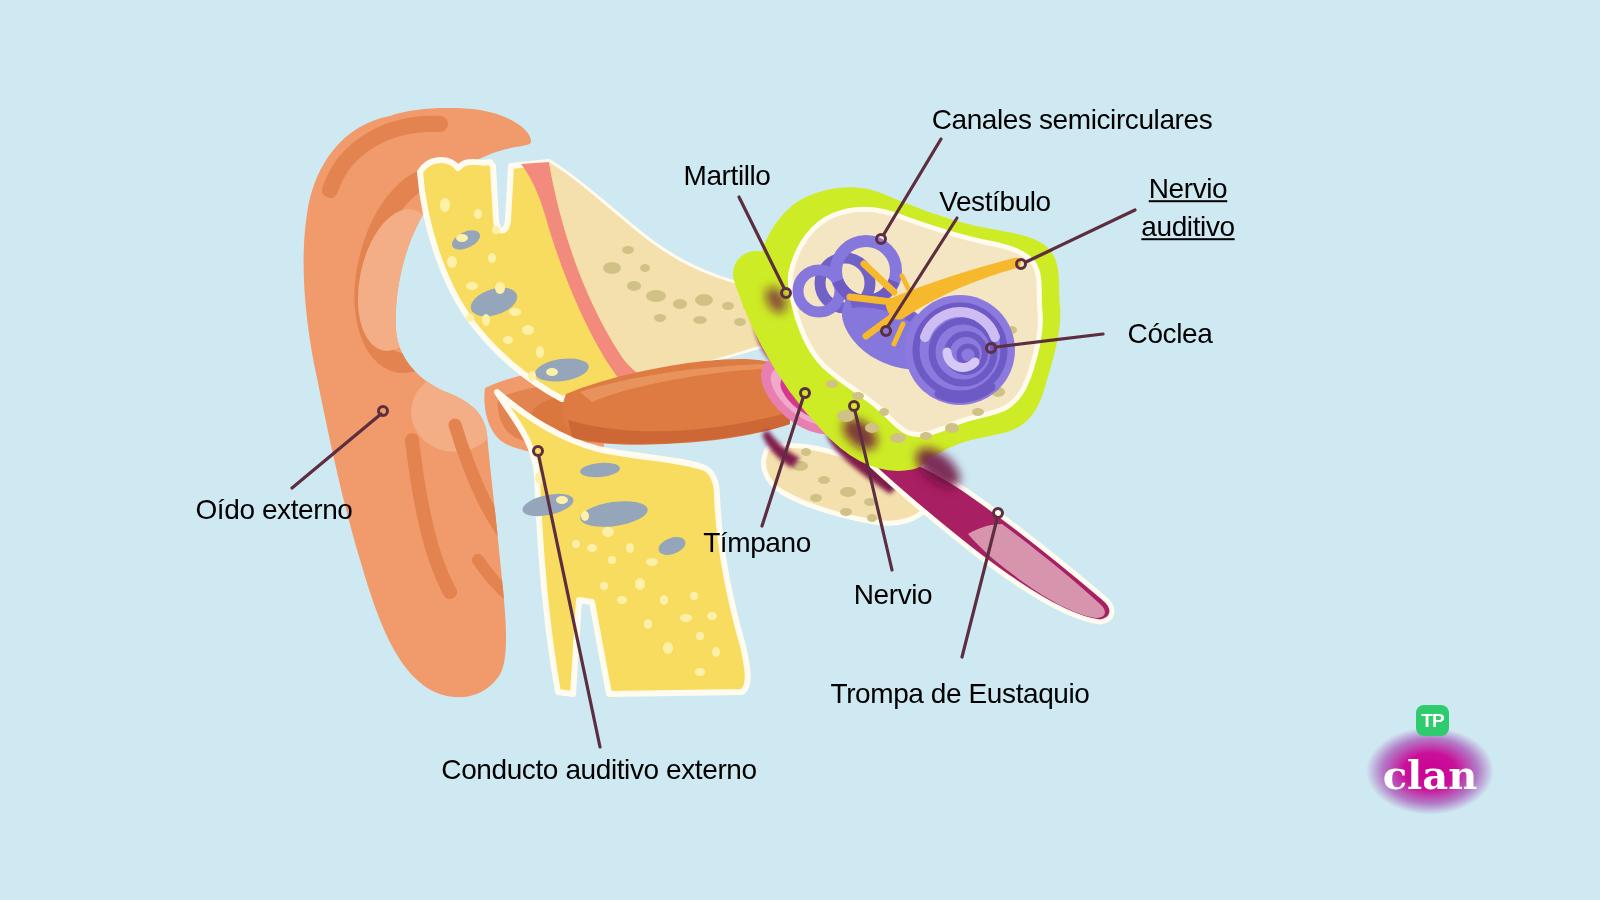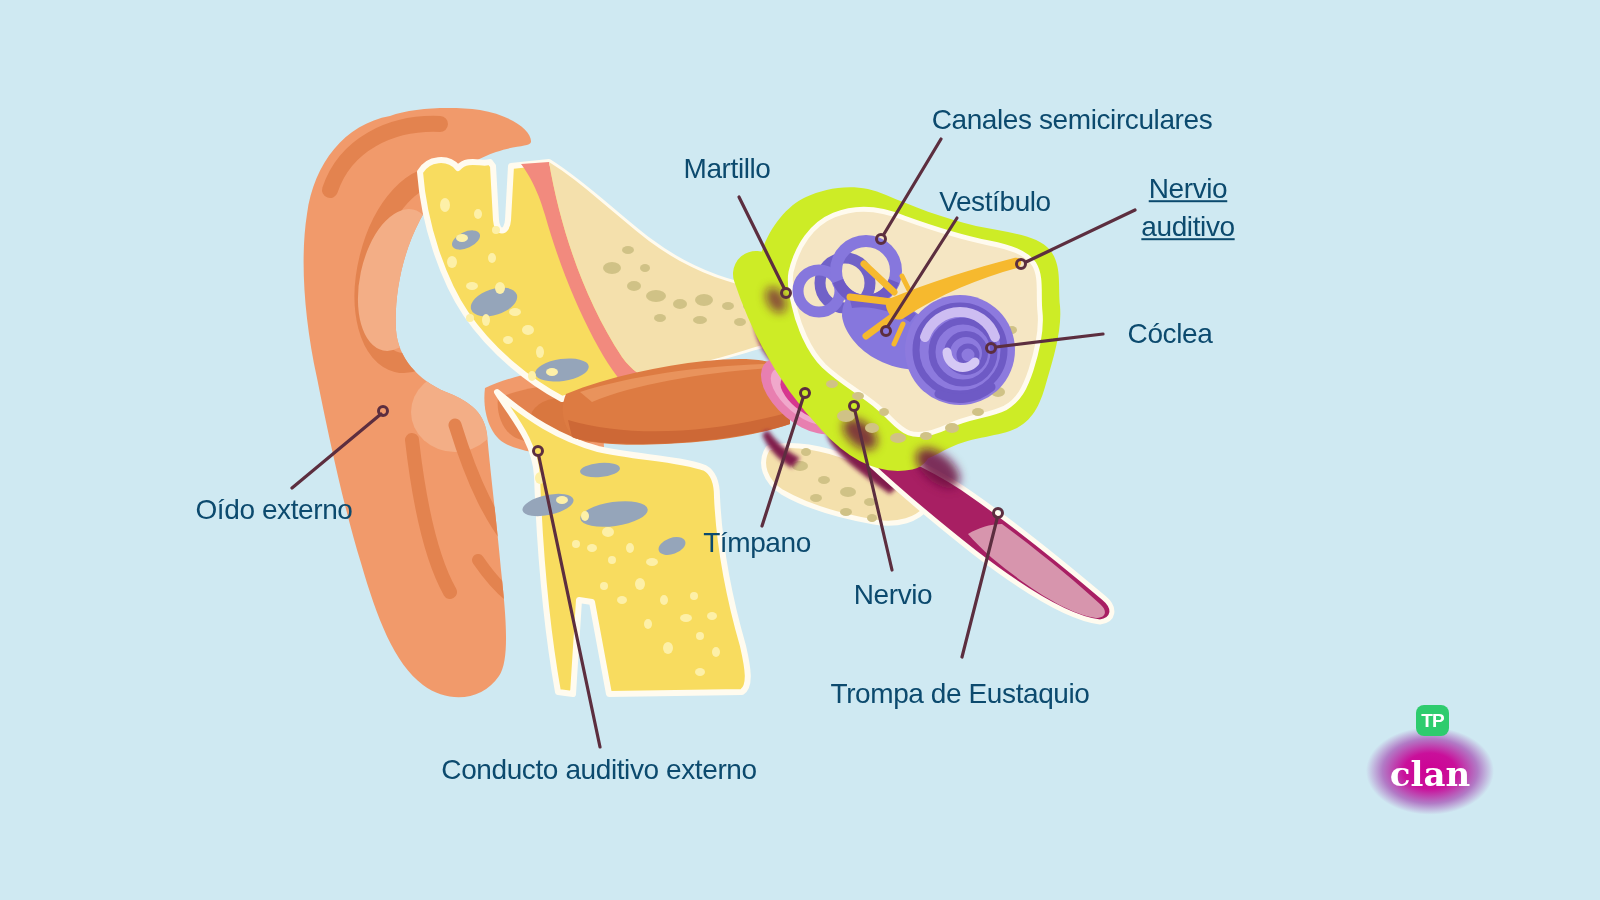--- a/index.html
+++ b/index.html
@@ -3,40 +3,40 @@
 <meta charset="utf-8">
 <style>
   html,body{margin:0;padding:0;background:#9db8c4;}
   .stage{
     position:relative;width:1600px;height:900px;overflow:hidden;
     background:#cfe9f2;font-family:"Liberation Sans",sans-serif;
   }
   .stage svg{position:absolute;left:0;top:0;}
   .lbl{
     position:absolute;transform:translate(-50%,-50%);
-    color:#0c4a6e;font-size:28px;font-weight:500;letter-spacing:-0.4px;
+    color:#000000;font-size:28px;font-weight:500;letter-spacing:-0.4px;
     white-space:nowrap;text-align:center;line-height:1.35;
   }
   .lbl.wrap{white-space:normal;width:132px;text-decoration:underline;}
   .tp-badge{
     position:absolute;left:1416px;top:705px;width:33px;height:31px;
     background:#2ecc6e;border-radius:8px;display:flex;align-items:center;justify-content:center;
     color:#ffffff;font-size:19px;font-weight:bold;letter-spacing:-1px;
     font-family:"Liberation Sans",sans-serif;
   }
   .clan-blob{
     position:absolute;left:1348px;top:715px;width:164px;height:112px;
     background:radial-gradient(50% 50% at 50% 50%,
       rgba(206,0,148,1) 0%, rgba(201,4,150,0.95) 32%,
       rgba(154,32,162,0.55) 58%, rgba(150,40,160,0) 78%);
     display:flex;align-items:center;justify-content:center;
   }
   .clan-text{
     color:#ffffff;font-family:"DejaVu Serif","Liberation Serif",serif;
-    font-weight:bold;font-size:34px;letter-spacing:0px;padding-top:6px;
+    font-weight:bold;font-size:40px;letter-spacing:0px;padding-top:6px;
   }
 </style>
 </head>
 <body>
 
 <div class="stage">
 
 <svg width="1600" height="900" viewBox="0 0 1600 900">
   <defs>
     <filter id="blur2" x="-40%" y="-40%" width="180%" height="180%">
@@ -271,21 +271,21 @@
     <circle cx="538" cy="451" r="4.5"></circle>
     <circle cx="805" cy="393" r="4.5"></circle>
     <circle cx="854" cy="406" r="4.5"></circle>
     <circle cx="998" cy="513" r="4.5"></circle>
   </g>
 </svg>
 
 <div class="lbl" style="left:274px;top:510px">Oído externo</div>
 <div class="lbl" style="left:599px;top:770px">Conducto auditivo externo</div>
 <div class="lbl" style="left:757px;top:543px">Tímpano</div>
-<div class="lbl" style="left:727px;top:169px">Martillo</div>
+<div class="lbl" style="left:727px;top:176px">Martillo</div>
 <div class="lbl" style="left:893px;top:595px">Nervio</div>
 <div class="lbl" style="left:1072px;top:120px">Canales semicirculares</div>
 <div class="lbl" style="left:995px;top:202px">Vestíbulo</div>
 <div class="lbl wrap" style="left:1188px;top:208px">Nervio auditivo</div>
 <div class="lbl" style="left:1170px;top:334px">Cóclea</div>
 <div class="lbl" style="left:960px;top:694px">Trompa de Eustaquio</div>
 
 <div class="clan-blob">
   <span class="clan-text">clan</span>
 </div>

